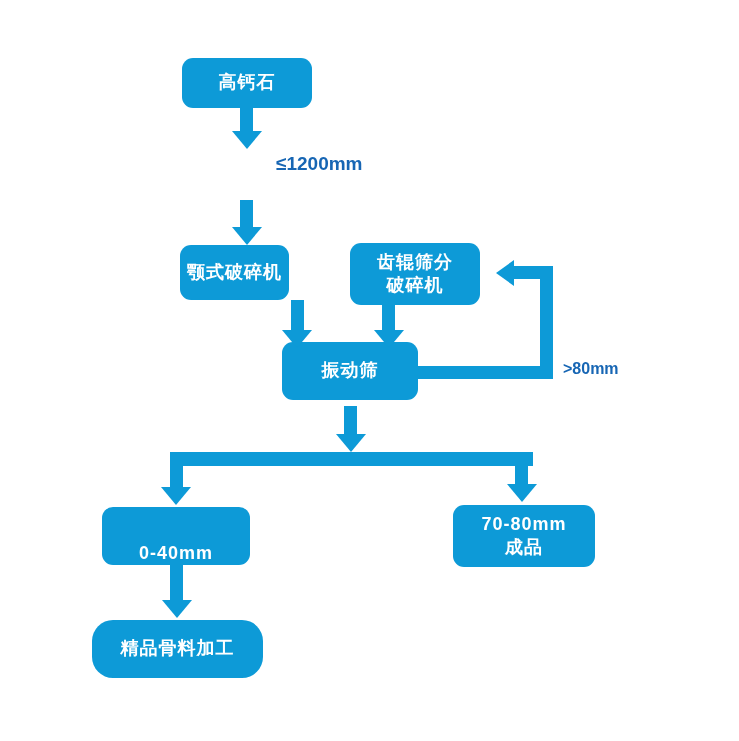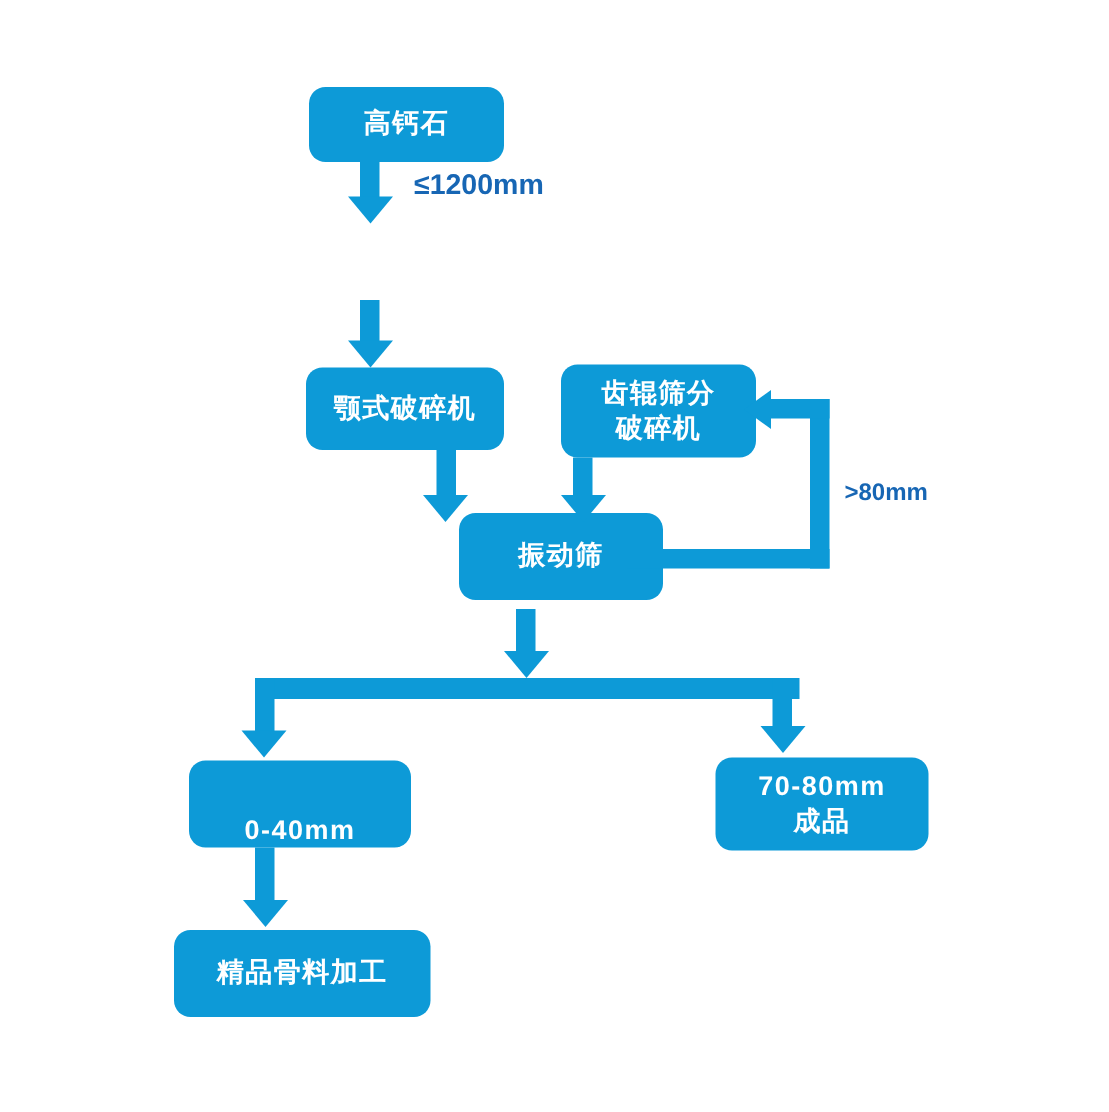--- a/index.html
+++ b/index.html
@@ -26,53 +26,53 @@
     color: #ffffff;
     font-weight: bold;
     font-size: 18px;
     letter-spacing: 1px;
     display: flex;
     flex-direction: column;
     align-items: center;
     justify-content: center;
     text-align: center;
     line-height: 1.3;
-    margin-left: 24px;
   }
   .edge-label {
     position: absolute;
     color: var(--label);
     font-weight: bold;
     font-size: 19px;
     white-space: nowrap;
+    margin-top: 40px;
   }
   .shaft-v { position: absolute; width: 13px; background: var(--accent); }
   .shaft-h { position: absolute; height: 13px; background: var(--accent); }
   .head-down {
     position: absolute; width: 0; height: 0;
     border-left: 15px solid transparent;
     border-right: 15px solid transparent;
     border-top: 18px solid var(--accent);
   }
   .head-left {
     position: absolute; width: 0; height: 0;
     border-top: 13px solid transparent;
     border-bottom: 13px solid transparent;
     border-right: 18px solid var(--accent);
   }
 
   
   #n-stone   { left: 182px; top: 58px;  width: 130px; height: 50px; }
   #n-feeder  { left: 182px; top: 148px; width: 130px; height: 52px; }
-  #n-jaw     { left: 180px; top: 245px; width: 132px; height: 55px; }
+  #n-jaw     { left: 180px; top: 245px; width: 109px; height: 55px; }
   #n-roller  { left: 350px; top: 243px; width: 130px; height: 62px; text-align: right; }
   #n-screen  { left: 282px; top: 342px; width: 136px; height: 58px; }
   #n-s040    { left: 102px; top: 507px; width: 148px; height: 58px; justify-content: flex-end; }
   #n-s4080   { left: 453px; top: 505px; width: 142px; height: 62px; }
-  #n-premium { left: 92px;  top: 620px; width: 171px; height: 58px; }
+  #n-premium { left: 92px;  top: 620px; width: 171px; height: 58px; border-radius: 21px; }
 
   
   #lbl-feed  { left: 276px; top: 113px; }
   #lbl-over  { left: 563px; top: 320px; font-size: 16px; }
 </style>
 </head>
 <body>
 
 <div class="canvas">
 

